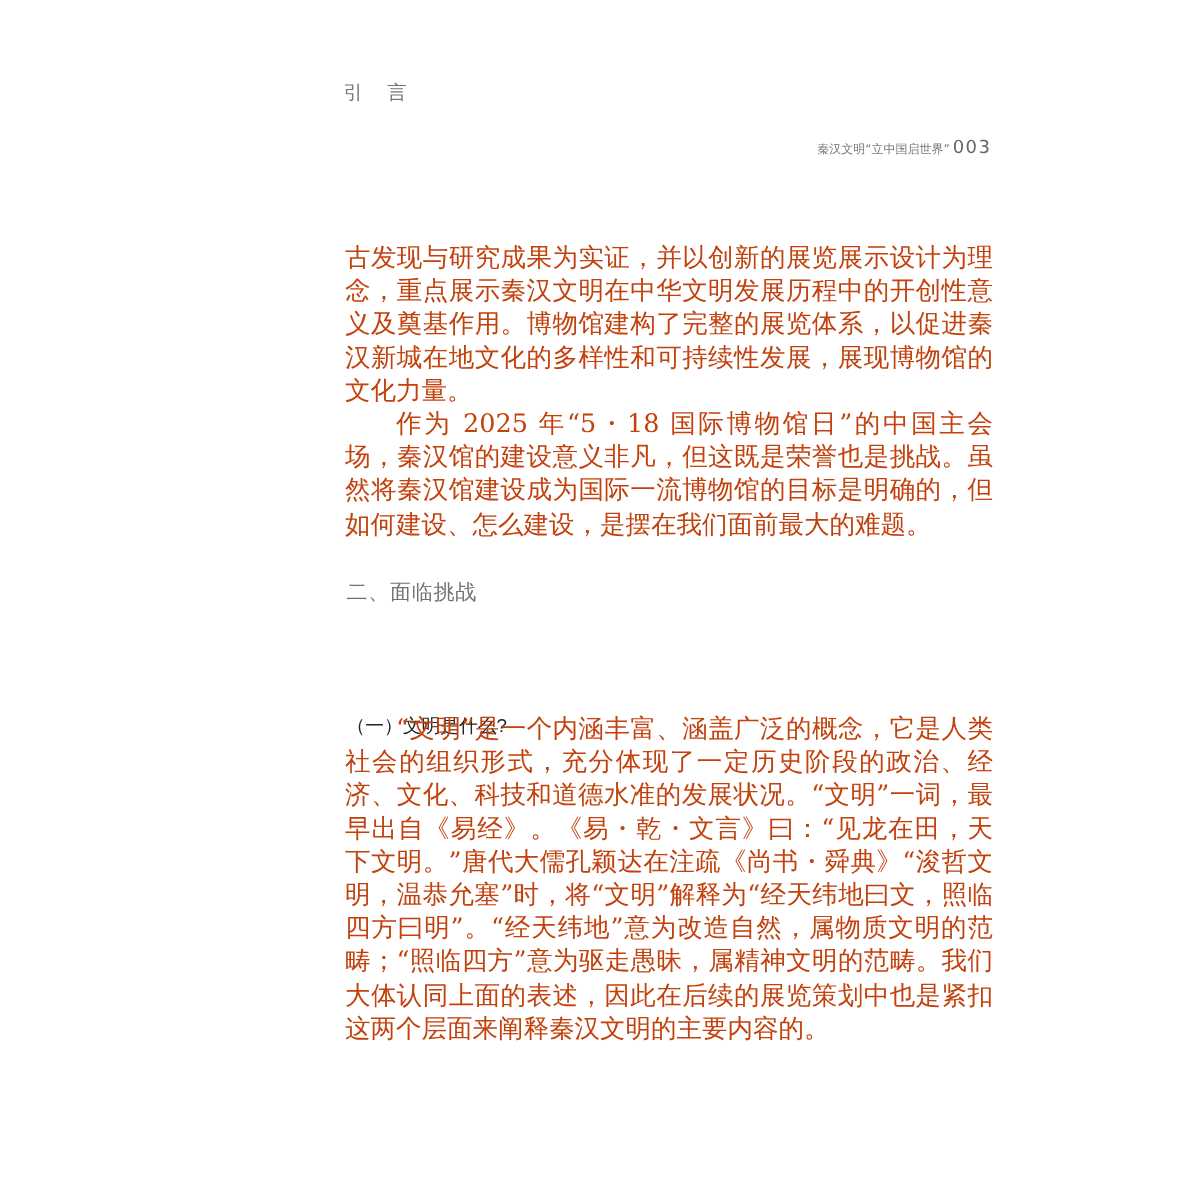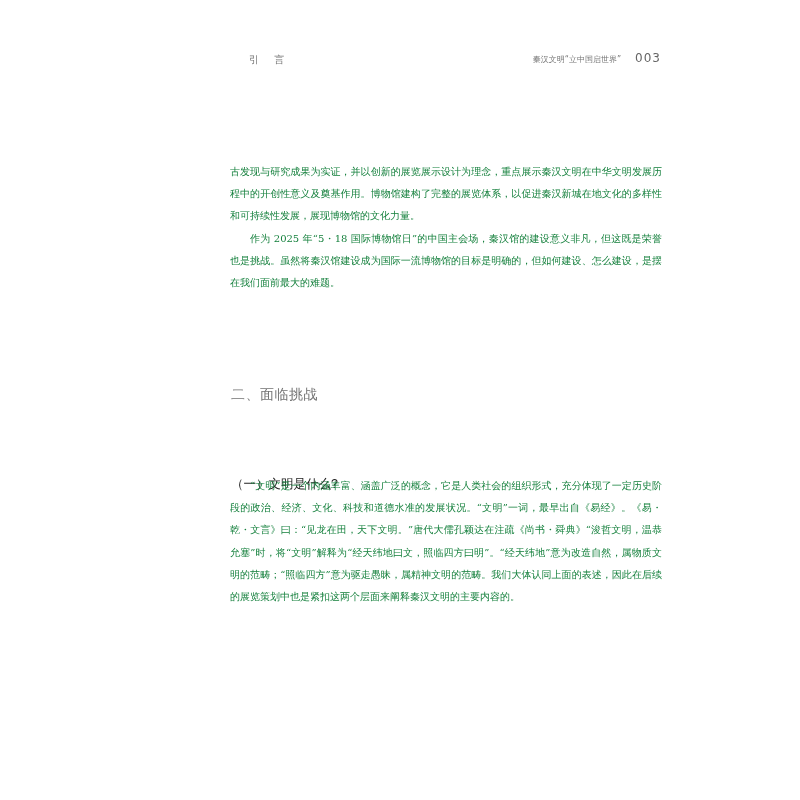--- a/index.html
+++ b/index.html
@@ -26,48 +26,48 @@
       left: 229px;
       width: 432px;
       height: 16px;
       font-family: "DejaVu Sans", "Liberation Sans", sans-serif;
       color: #777777;
     }
     .header-left {
       position: absolute;
       left: 0;
       top: 2px;
-      font-size: 10px;
+      font-size: 13px;
       letter-spacing: 6px;
-      margin-left: 20px;
     }
     .header-right {
       position: absolute;
       right: 0;
       top: 0;
       display: flex;
       align-items: baseline;
     }
     .header-book-title {
       font-size: 8px;
-      margin-right: 14px;
+      margin-right: 2px;
       color: #777;
     }
     .header-page-number {
       font-size: 12px;
       letter-spacing: 1px;
       color: #666;
+      margin-top: 40px;
     }
     .body-text {
       position: absolute;
       left: 230px;
       width: 432px;
-      font-size: 10px;
+      font-size: 17px;
       line-height: 22.2px;
-      color: #15803d;
+      color: #c2410c;
       text-align: justify;
       text-justify: inter-character;
     }
     .body-text p {
       margin: 0;
     }
     .indent {
       text-indent: 2em;
     }
     #block1 { top: 161px; }

